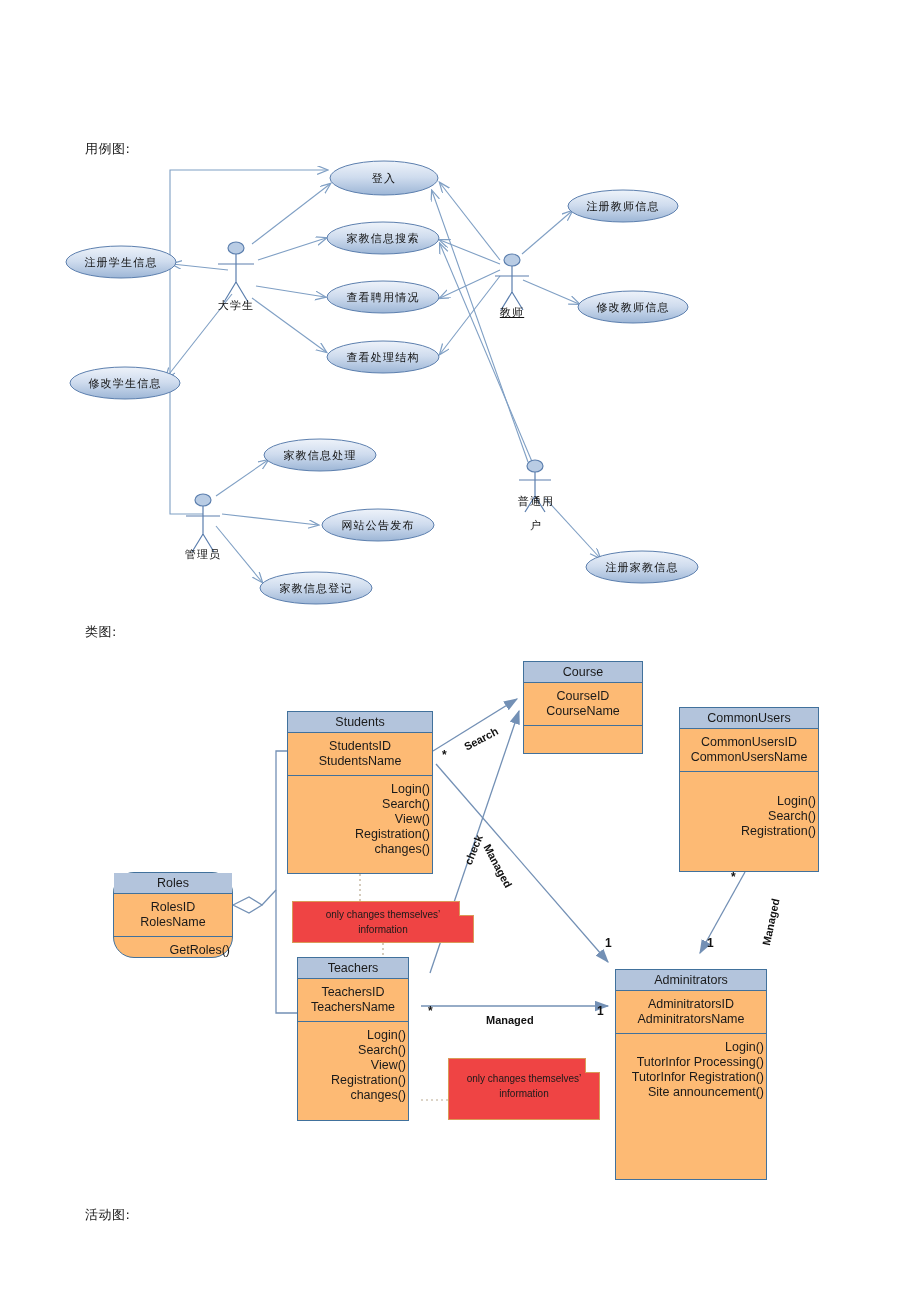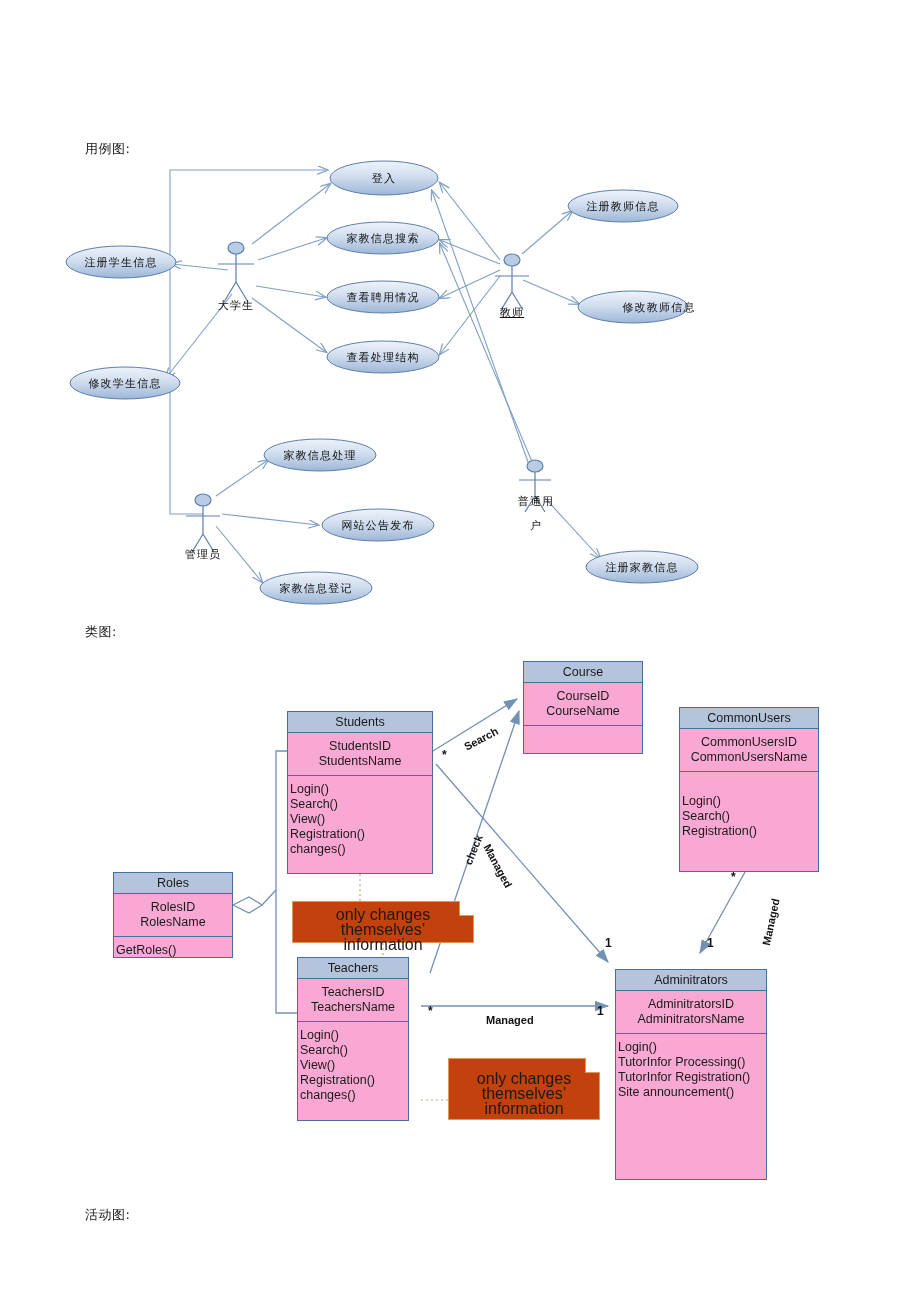--- a/index.html
+++ b/index.html
@@ -40,54 +40,54 @@
     font-family:"DejaVu Sans","Liberation Sans",sans-serif;
     font-size:11px;
     color:#111;
     text-align:center;
     letter-spacing:1.2px;
     line-height:15px;
   }
   
   .umlclass{
     position:absolute;
-    background:#f9a8d4;
+    background:#fdba74;
     border:1px solid #41719c;
     box-sizing:border-box;
     font-family:"Liberation Sans","DejaVu Sans",sans-serif;
     color:#1a1a1a;
   }
   .umlclass .cname{
     text-align:center;
     font-size:12.5px;
     padding:3px 2px 3px;
     border-bottom:1px solid #41719c;
     background:#b3c4dc;
   }
   .umlclass .cattrs{
     text-align:center;
     font-size:12.5px;
     padding:6px 2px 6px;
     border-bottom:1px solid #41719c;
     line-height:15px;
   }
   .umlclass .cops{
-    text-align:left;
+    text-align:right;
     font-size:12.5px;
     padding:6px 2px 6px;
     line-height:15px;
   }
   .umlclass .cops.empty{min-height:18px;}
   .note{
     position:absolute;
-    background:#c2410c;
+    background:#ef4444;
     border:1px solid #d99a58;
     box-sizing:border-box;
     font-family:"Liberation Sans","DejaVu Sans",sans-serif;
-    font-size:16px;
+    font-size:10px;
     color:#1a1a1a;
     text-align:center;
     line-height:15px;
     padding:5px 8px;
   }
   .note .dogear{
     position:absolute;right:-1px;top:-1px;
     width:14px;height:14px;
     background:#ffffff;
     border-left:1px solid #d99a58;
@@ -190,21 +190,21 @@
     </g>
   </svg>
 
   <div class="ellipse-label" style="left:330px;top:123px;width:108px;">登入</div>
   <div class="ellipse-label" style="left:327px;top:183px;width:112px;">家教信息搜索</div>
   <div class="ellipse-label" style="left:327px;top:242px;width:112px;">查看聘用情况</div>
   <div class="ellipse-label" style="left:327px;top:302px;width:112px;">查看处理结构</div>
   <div class="ellipse-label" style="left:66px;top:207px;width:110px;">注册学生信息</div>
   <div class="ellipse-label" style="left:70px;top:328px;width:110px;">修改学生信息</div>
   <div class="ellipse-label" style="left:568px;top:151px;width:110px;">注册教师信息</div>
-  <div class="ellipse-label" style="left:604px;top:252px;width:110px;">修改教师信息</div>
+  <div class="ellipse-label" style="left:578px;top:252px;width:110px;">修改教师信息</div>
   <div class="ellipse-label" style="left:264px;top:400px;width:112px;">家教信息处理</div>
   <div class="ellipse-label" style="left:322px;top:470px;width:112px;">网站公告发布</div>
   <div class="ellipse-label" style="left:260px;top:533px;width:112px;">家教信息登记</div>
   <div class="ellipse-label" style="left:586px;top:512px;width:112px;">注册家教信息</div>
 
   <div class="actor-label" style="left:196px;top:250px;width:80px;">大学生</div>
   <div class="actor-label" style="left:482px;top:257px;width:60px;text-decoration:underline;">教师</div>
   <div class="actor-label" style="left:163px;top:499px;width:80px;">管理员</div>
   <div class="actor-label" style="left:509px;top:442px;width:54px;line-height:24px;">普通用<br>户</div>
 
@@ -275,21 +275,21 @@
       <div>CommonUsersID</div>
       <div>CommonUsersName</div>
     </div>
     <div class="cops" style="padding-top:22px;">
       <div>Login()</div>
       <div>Search()</div>
       <div>Registration()</div>
     </div>
   </div>
 
-  <div class="umlclass" style="left:113px;top:824px;width:120px;height:86px;">
+  <div class="umlclass" style="left:113px;top:824px;width:120px;height:86px;border-radius:21px;">
     <div class="cname">Roles</div>
     <div class="cattrs">
       <div>RolesID</div>
       <div>RolesName</div>
     </div>
     <div class="cops">
       <div>GetRoles()</div>
     </div>
   </div>
 

